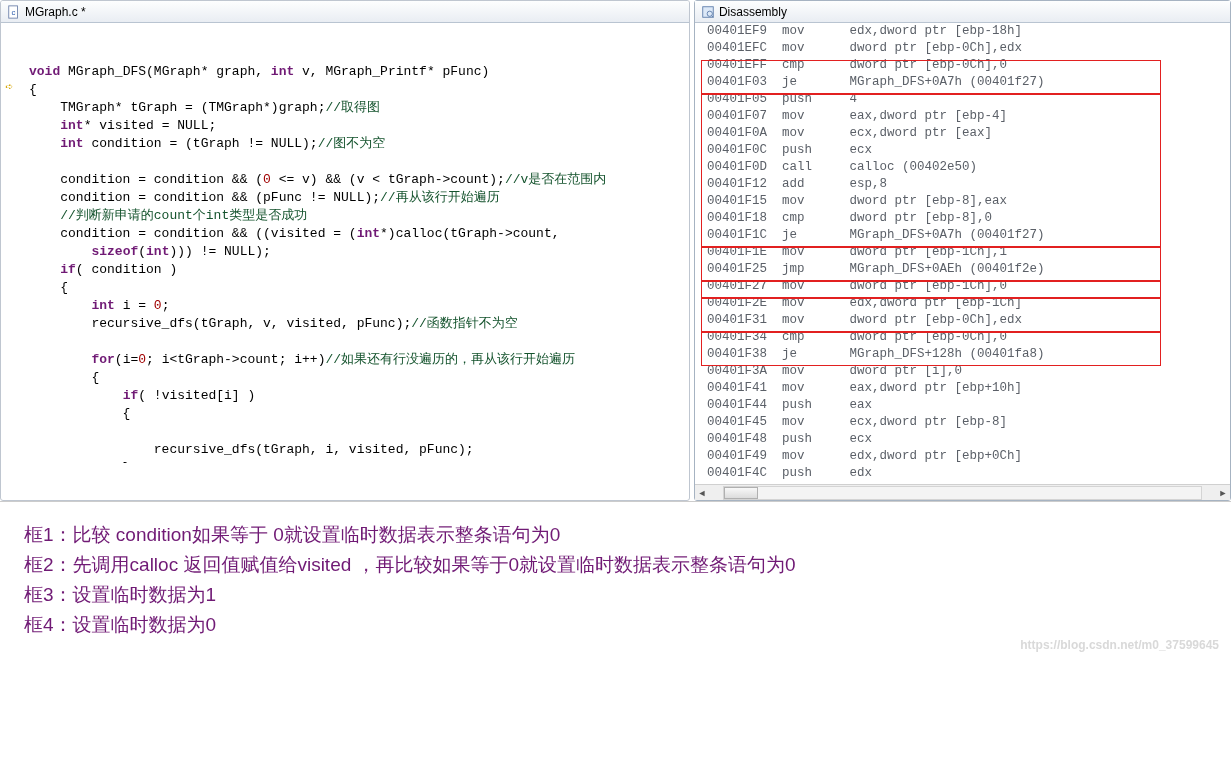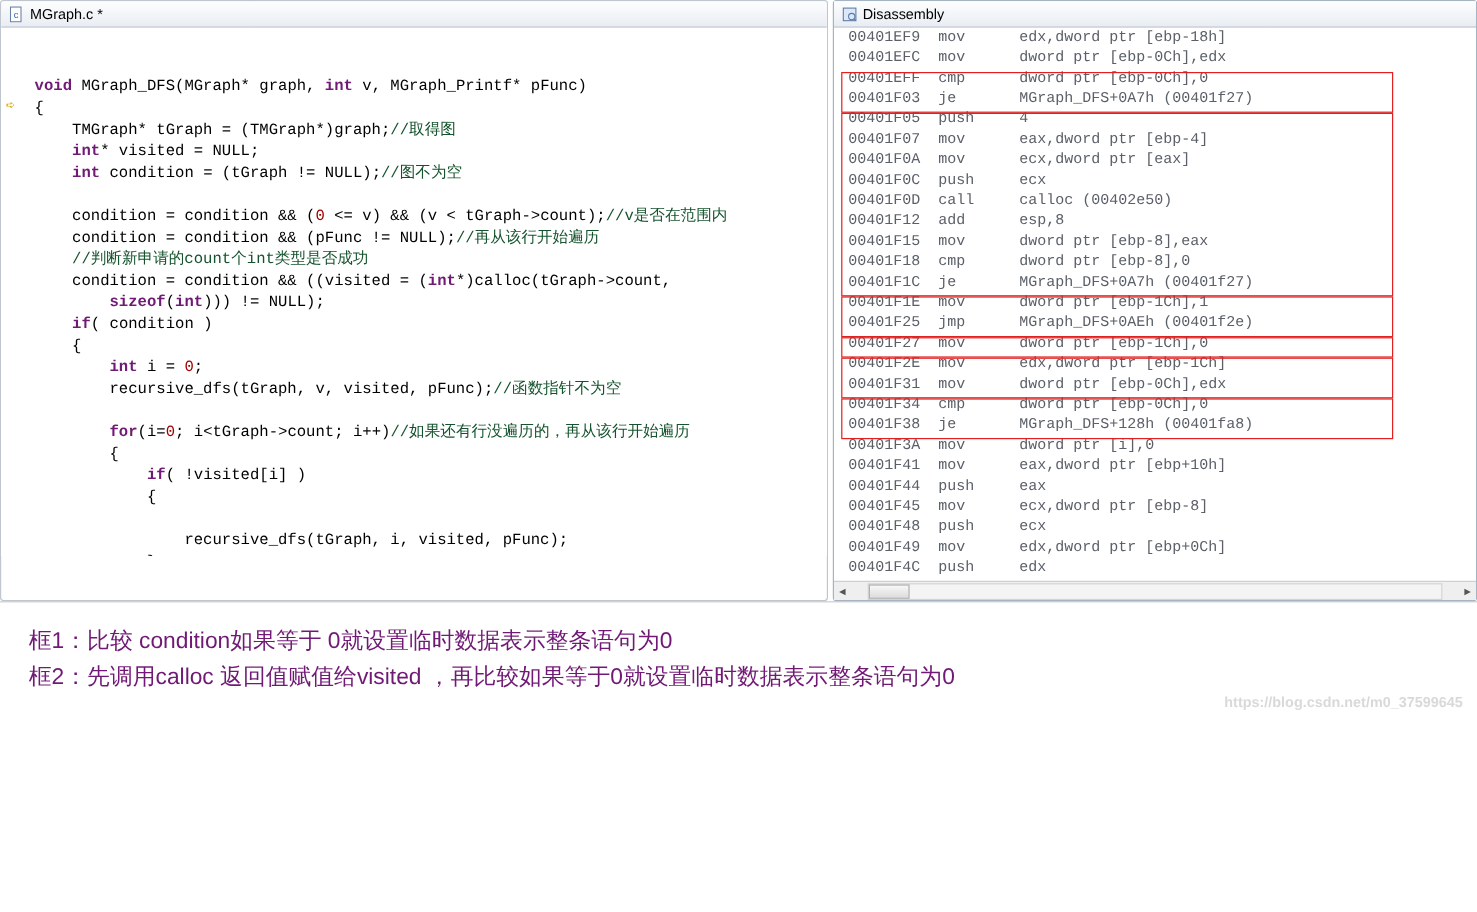--- a/index.html
+++ b/index.html
@@ -185,15 +185,17 @@
             <div class="thumb"></div>
           </div>
       <span class="arrow">►</span>
     </div>
   </div>
 </div>
 
 <div class="notes" id="notes">
       <div>框1：比较 condition如果等于 0就设置临时数据表示整条语句为0</div>
       <div>框2：先调用calloc 返回值赋值给visited ，再比较如果等于0就设置临时数据表示整条语句为0</div>
+      <div>框3：设置临时数据为1</div>
+      <div>框4：设置临时数据为0</div>
     </div>
 <div class="watermark">https://blog.csdn.net/m0_37599645</div>
 </div>
 
 </body></html>

